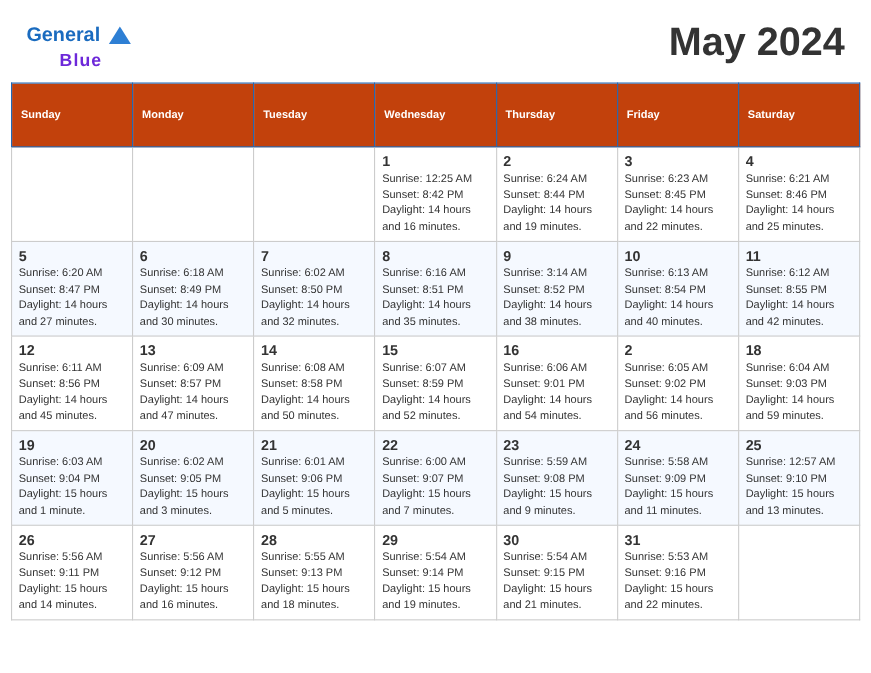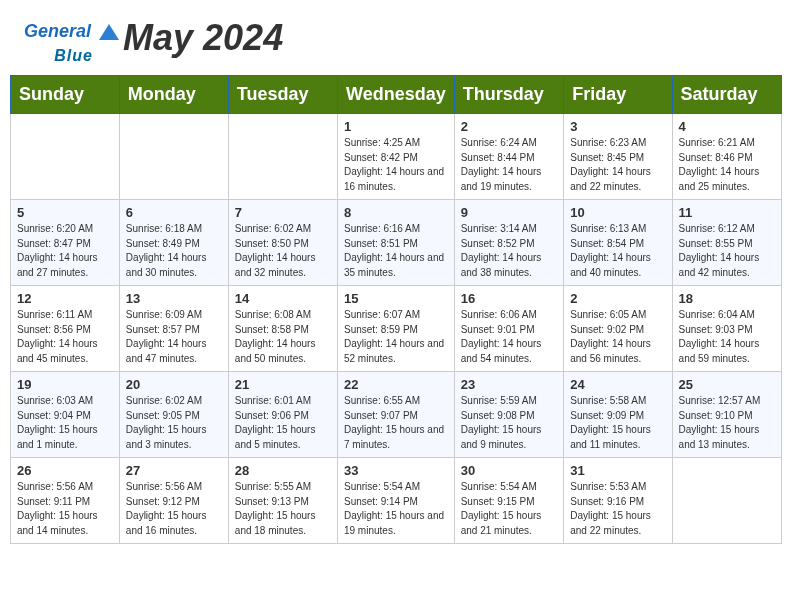--- a/index.html
+++ b/index.html
@@ -5,24 +5,23 @@
     * { box-sizing: border-box; margin: 0; padding: 0; }
     body {
       font-family: Arial, sans-serif;
       background: #fff;
       width: 792px;
       min-height: 612px;
       padding: 0;
     }
     .header {
       display: flex;
-      justify-content: flex-start;
+      justify-content: space-between;
       align-items: flex-start;
       padding: 18px 24px 10px 24px;
-      font-style: italic;
     }
     .logo {
       display: flex;
       align-items: center;
       gap: 0;
     }
     .logo-text {
       font-size: 18px;
       font-weight: bold;
       color: #333;
@@ -51,26 +50,26 @@
     }
     .calendar-wrapper {
       padding: 0 10px 10px 10px;
     }
     table {
       width: 100%;
       border-collapse: collapse;
       border: 1px solid #ccc;
     }
     thead th {
-      background-color: #4d7c0f;
+      background-color: #c2410c;
       color: #fff;
-      font-size: 18px;
+      font-size: 10px;
       font-weight: bold;
       text-align: left;
-      padding: 8px 8px;
+      padding: 23px 8px;
       border: 1px solid #2268b5;
     }
     tbody td {
       vertical-align: top;
       border: 1px solid #ccc;
       padding: 5px 6px;
       font-size: 10.5px;
       color: #333;
       width: 14.28%;
       min-height: 80px;
@@ -105,21 +104,21 @@
   <div class="logo">
     <div>
       <div style="display:flex;align-items:center;gap:2px;">
         <span class="logo-text"><span>General</span></span>
         <svg class="logo-icon" viewBox="0 0 28 28" xmlns="http://www.w3.org/2000/svg">
           <polygon points="4,22 14,6 24,22" fill="#2e7fd4"></polygon>
           <polygon points="10,22 18,22 18,14 10,14" fill="#2e7fd4" opacity="0.7"></polygon>
         </svg>
       </div>
       <div style="display:flex;justify-content:center;">
-        <span class="logo-text" style="color:#0369a1;font-size:16px;font-weight:bold;letter-spacing:1px;">Blue</span>
+        <span class="logo-text" style="color:#6d28d9;font-size:16px;font-weight:bold;letter-spacing:1px;">Blue</span>
       </div>
     </div>
   </div>
   <div class="title-block">
     <div class="month-title">May 2024</div>
   </div>
 </div>
 
 <div class="calendar-wrapper">
   <table>
@@ -134,21 +133,21 @@
         <th>Saturday</th>
       </tr>
     </thead>
     <tbody id="calendar-body">
     <tr>
           <td class="empty">&nbsp;</td>
           <td class="empty">&nbsp;</td>
           <td class="empty">&nbsp;</td>
           <td>
             <span class="day-number">1</span>
-            <div class="day-info">Sunrise: 4:25 AM
+            <div class="day-info">Sunrise: 12:25 AM
 Sunset: 8:42 PM
 Daylight: 14 hours
 and 16 minutes.</div>
           </td>
           <td>
             <span class="day-number">2</span>
             <div class="day-info">Sunrise: 6:24 AM
 Sunset: 8:44 PM
 Daylight: 14 hours
 and 19 minutes.</div>
@@ -287,21 +286,21 @@
           </td>
           <td>
             <span class="day-number">21</span>
             <div class="day-info">Sunrise: 6:01 AM
 Sunset: 9:06 PM
 Daylight: 15 hours
 and 5 minutes.</div>
           </td>
           <td>
             <span class="day-number">22</span>
-            <div class="day-info">Sunrise: 6:55 AM
+            <div class="day-info">Sunrise: 6:00 AM
 Sunset: 9:07 PM
 Daylight: 15 hours
 and 7 minutes.</div>
           </td>
           <td>
             <span class="day-number">23</span>
             <div class="day-info">Sunrise: 5:59 AM
 Sunset: 9:08 PM
 Daylight: 15 hours
 and 9 minutes.</div>
@@ -337,21 +336,21 @@
 and 16 minutes.</div>
           </td>
           <td>
             <span class="day-number">28</span>
             <div class="day-info">Sunrise: 5:55 AM
 Sunset: 9:13 PM
 Daylight: 15 hours
 and 18 minutes.</div>
           </td>
           <td>
-            <span class="day-number">33</span>
+            <span class="day-number">29</span>
             <div class="day-info">Sunrise: 5:54 AM
 Sunset: 9:14 PM
 Daylight: 15 hours
 and 19 minutes.</div>
           </td>
           <td>
             <span class="day-number">30</span>
             <div class="day-info">Sunrise: 5:54 AM
 Sunset: 9:15 PM
 Daylight: 15 hours

